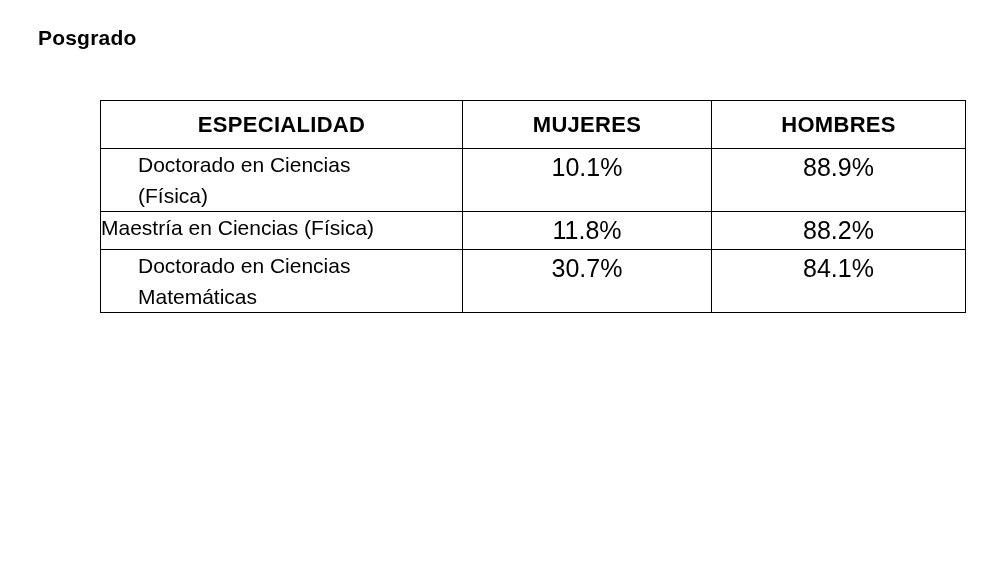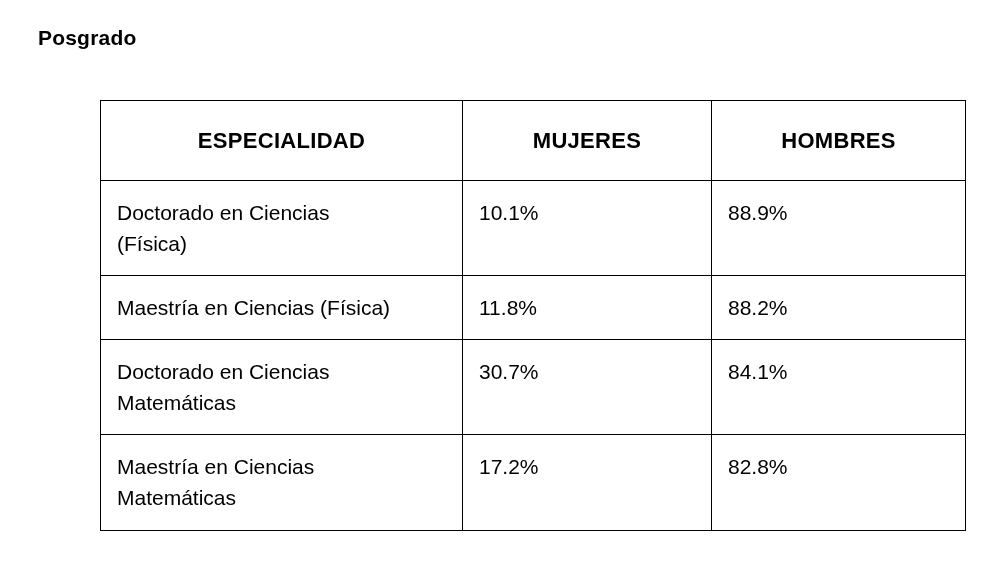--- a/index.html
+++ b/index.html
@@ -37,21 +37,21 @@
     width: 865px;
   }
   table.data-table {
     border-collapse: collapse;
     width: 865px;
     table-layout: fixed;
   }
   table.data-table th,
   table.data-table td {
     border: 1.5px solid #000000;
-    padding: 16px;
+    padding: 0;
     vertical-align: top;
   }
   table.data-table th {
     text-align: center;
     font-size: 22px;
     font-weight: bold;
     height: 47px;
     vertical-align: middle;
     letter-spacing: 0.3px;
   }
@@ -59,25 +59,26 @@
   .col-muj { width: 249px; }
   .col-hom { width: 254px; }
 
   td.spec-cell {
     font-size: 21px;
     text-align: left;
     padding: 9px 0 10px 14px;
     line-height: 1.48;
   }
   td.num-cell {
-    font-size: 21px;
+    font-size: 25px;
+    text-align: center;
     padding: 9px 0 10px 0;
     line-height: 1.48;
   }
-  .spec-line { display: block; white-space: pre; }
+  .spec-line { display: block; white-space: pre; margin-left: 37px; }
 </style>
 </head>
 <body>
 
 <div class="page">
 
   <div class="doc-title">Posgrado</div>
 
   <div class="table-wrap">
     <table class="data-table">
@@ -108,25 +109,17 @@
           <td class="num-cell">88.2%</td>
         </tr>
         <tr>
           <td class="spec-cell">
               <span class="spec-line">Doctorado en Ciencias</span>
               <span class="spec-line">Matemáticas</span>
             </td>
           <td class="num-cell">30.7%</td>
           <td class="num-cell">84.1%</td>
         </tr>
-        <tr>
-          <td class="spec-cell">
-              <span class="spec-line">Maestría en Ciencias</span>
-              <span class="spec-line">Matemáticas</span>
-            </td>
-          <td class="num-cell">17.2%</td>
-          <td class="num-cell">82.8%</td>
-        </tr>
       </tbody>
     </table>
   </div>
 
 </div>
 
 </body></html>

